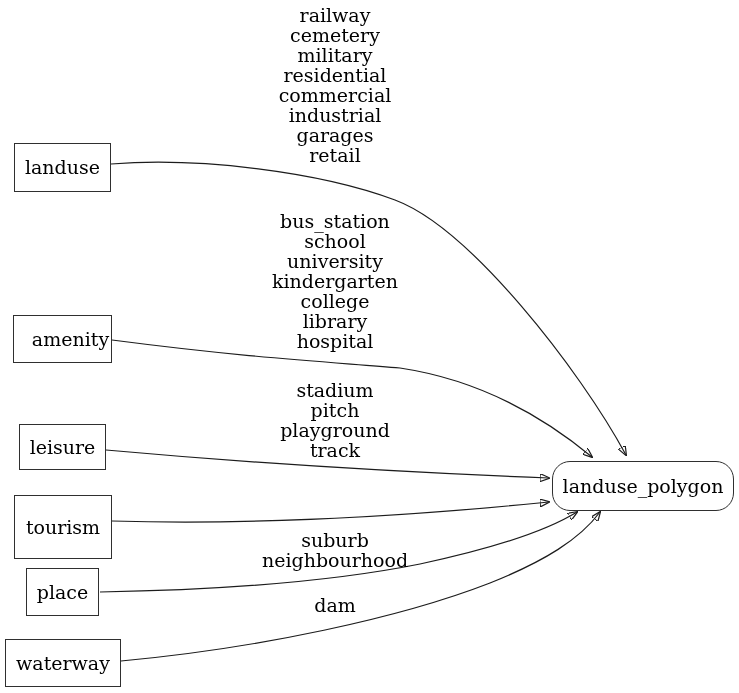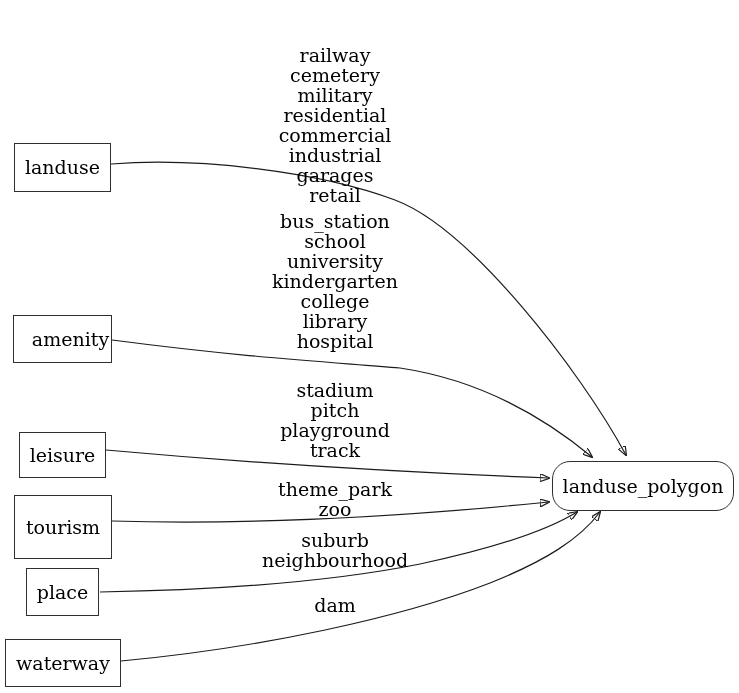--- a/index.html
+++ b/index.html
@@ -35,35 +35,35 @@
     background: #ffffff;
     display: flex;
     align-items: center;
     justify-content: center;
     font-size: 19px;
     line-height: 1;
     white-space: nowrap;
   }
   .n-landuse  { left: 14px;  top: 143px; width: 97px;  height: 49px; }
   .n-amenity  { left: 13px;  top: 315px; width: 99px;  height: 48px; padding-left: 16px; }
-  .n-leisure  { left: 19px;  top: 424px; width: 87px;  height: 46px; margin-top: 8px; }
+  .n-leisure  { left: 19px;  top: 424px; width: 87px;  height: 46px; }
   .n-tourism  { left: 14px;  top: 495px; width: 98px;  height: 64px; }
   .n-place    { left: 26px;  top: 568px; width: 73px;  height: 48px; }
   .n-waterway { left: 5px;   top: 639px; width: 116px; height: 48px; }
   .n-target   { left: 552px; top: 461px; width: 182px; height: 50px; border-radius: 18px; }
   .edge-label {
     position: absolute;
     left: 135px;
     width: 400px;
     text-align: center;
     font-size: 19px;
     line-height: 20px;
     white-space: pre-line;
   }
-  .lg1 { top: 5px; margin-top: 40px; }
+  .lg1 { top: 5px; }
   .lg2 { top: 211px; }
   .lg3 { top: 380px; }
   .lg4 { top: 479px; }
   .lg5 { top: 530px; }
   .lg6 { top: 595px; }
 </style>
 </head>
 <body>
 
 <div class="canvas">
@@ -116,19 +116,17 @@
 school
 university
 kindergarten
 college
 library
 hospital</div>
   <div class="edge-label lg3">stadium
 pitch
 playground
 track</div>
-  <div class="edge-label lg4">theme_park
-zoo</div>
   <div class="edge-label lg5">suburb
 neighbourhood</div>
   <div class="edge-label lg6">dam</div>
 
 </div>
 
 </body></html>

